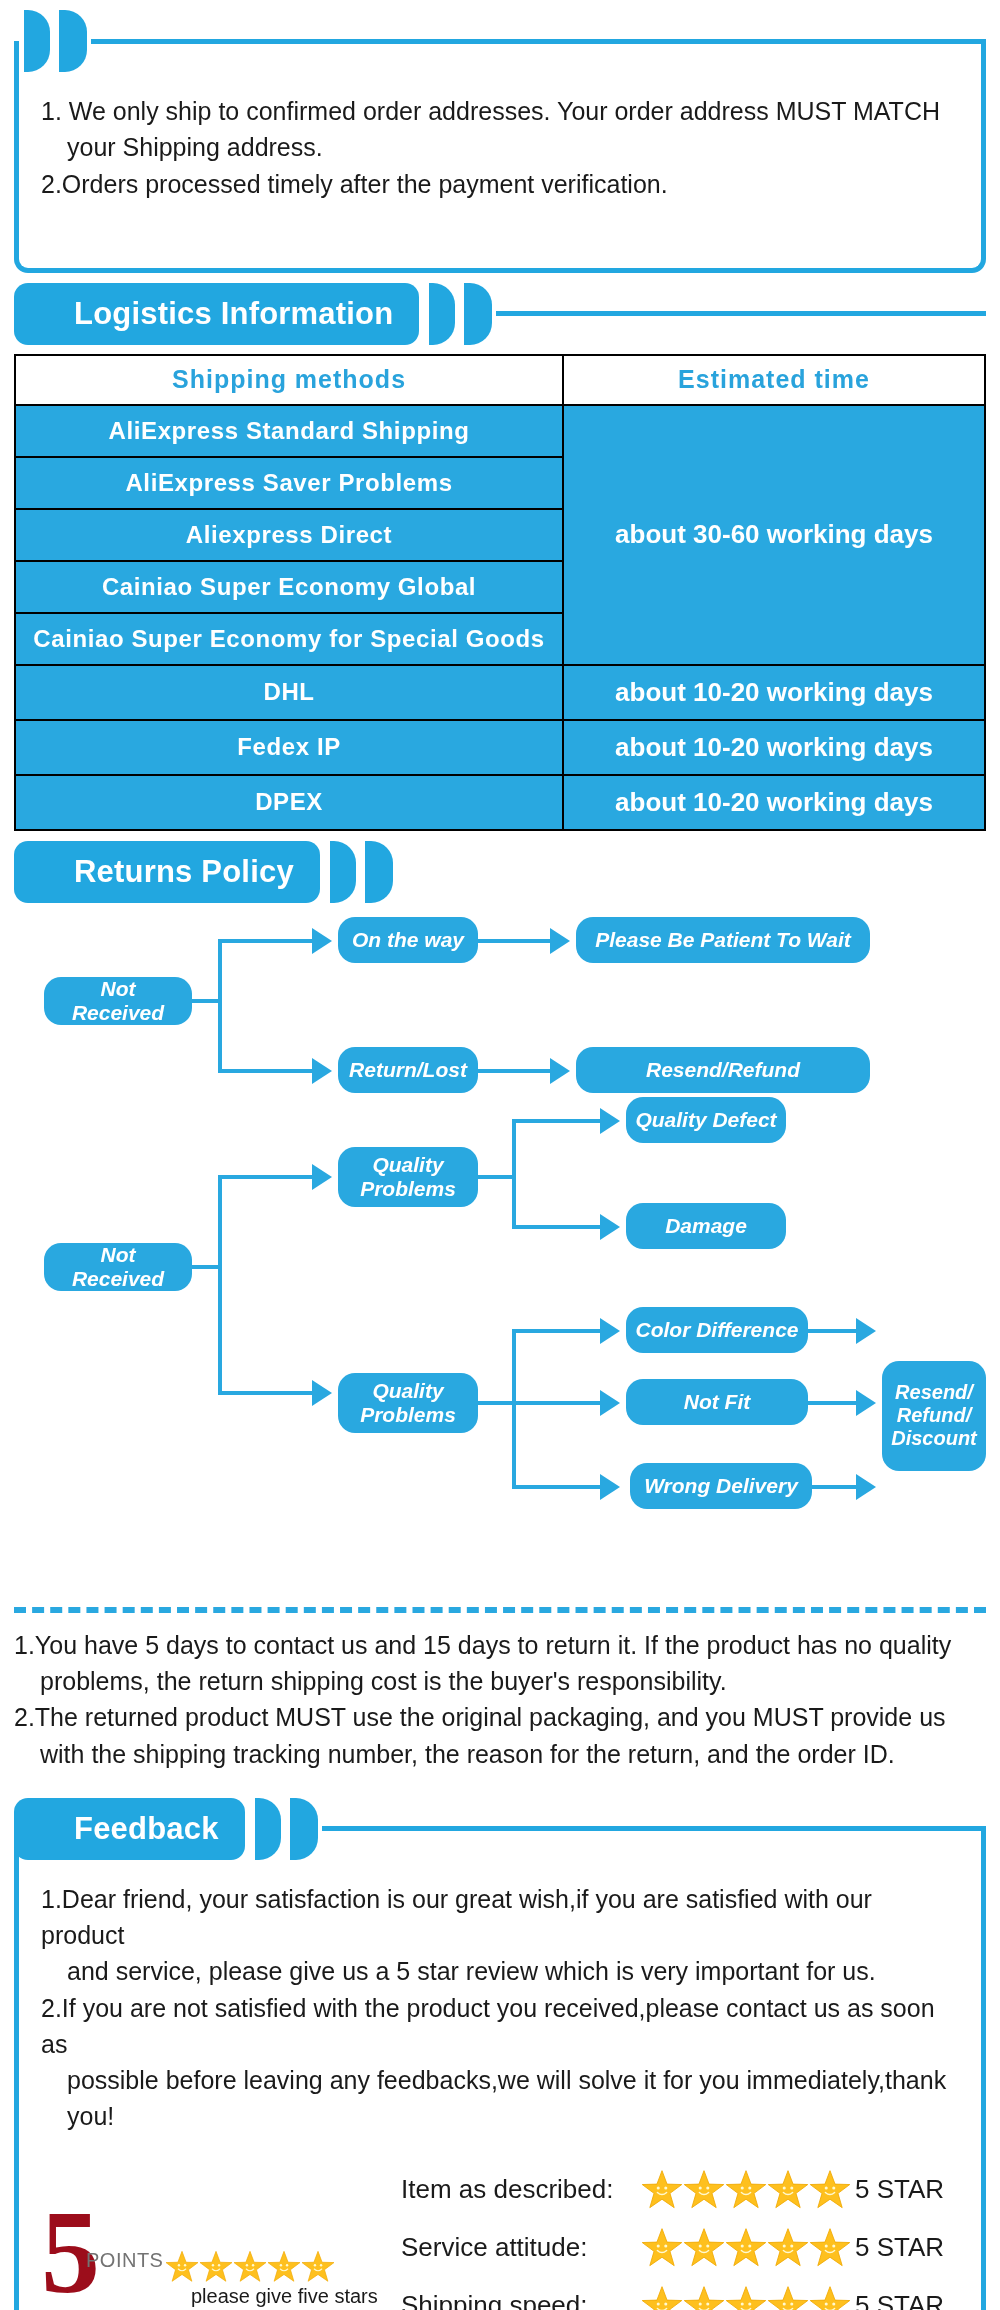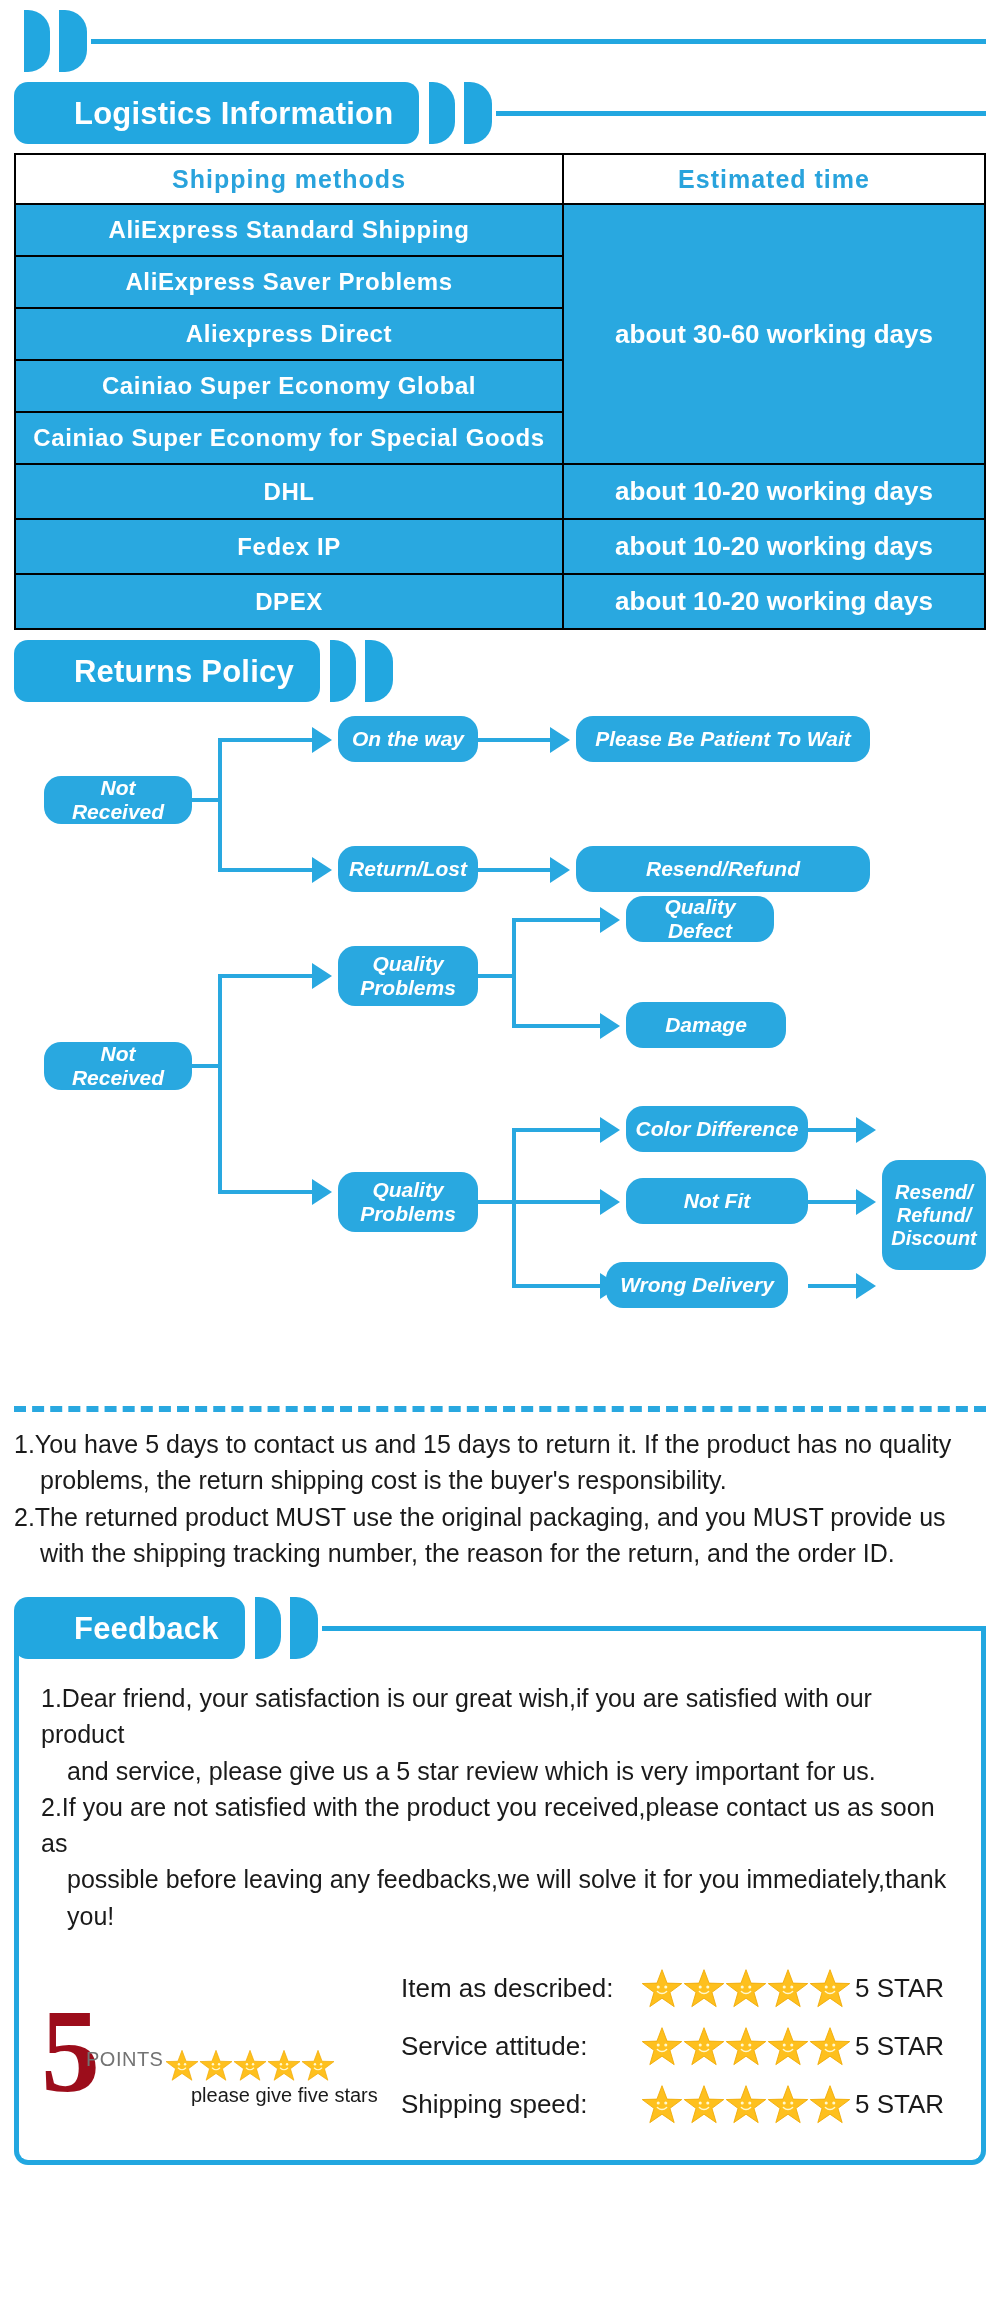--- a/index.html
+++ b/index.html
@@ -189,20 +189,27 @@
 </style>
 </head>
 <body>
 
 <section class="panel">
   <div class="panel-head">
     <div class="tab"></div>
     <div class="tab t2"></div>
     <div class="head-rule"></div>
   </div>
+  <div class="panel-box tall">
+    <div class="body-text">
+      <p>1. We only ship to confirmed order addresses. Your order address MUST MATCH</p>
+      <p class="ind">your Shipping address.</p>
+      <p>2.Orders processed timely after the payment verification.</p>
+    </div>
+  </div>
 </section>
 
 <section class="panel">
   <div class="panel-head">
     <div class="pill">Logistics Information</div>
     <div class="tab"></div>
     <div class="tab t2"></div>
     <div class="head-rule"></div>
   </div>
   <div class="logi-wrap">
@@ -284,21 +291,21 @@
     <div class="vline" style="left:204px; top:68px; height:220px;"></div>
 
     <div class="hline" style="left:204px; top:68px; width:94px;"></div>
     <div class="arrow" style="left:298px; top:57px;"></div>
     <div class="node" style="left:324px; top:40px; width:140px; height:60px;">Quality Problems</div>
     <div class="hline" style="left:464px; top:68px; width:38px;"></div>
     <div class="vline" style="left:498px; top:12px; height:110px;"></div>
 
     <div class="hline" style="left:498px; top:12px; width:88px;"></div>
     <div class="arrow" style="left:586px; top:1px;"></div>
-    <div class="node" style="left:612px; top:-10px; width:148px; height:46px;">Quality Defect</div>
+    <div class="node" style="left:612px; top:-10px; width:160px; height:46px;">Quality Defect</div>
 
     <div class="hline" style="left:498px; top:118px; width:88px;"></div>
     <div class="arrow" style="left:586px; top:107px;"></div>
     <div class="node" style="left:612px; top:96px; width:160px; height:46px;">Damage</div>
 
     <div class="hline" style="left:204px; top:284px; width:94px;"></div>
     <div class="arrow" style="left:298px; top:273px;"></div>
     <div class="node" style="left:324px; top:266px; width:140px; height:60px;">Quality Problems</div>
     <div class="hline" style="left:464px; top:294px; width:38px;"></div>
     <div class="vline" style="left:498px; top:222px; height:160px;"></div>
@@ -310,21 +317,21 @@
     <div class="arrow" style="left:842px; top:211px;"></div>
 
     <div class="hline" style="left:498px; top:294px; width:88px;"></div>
     <div class="arrow" style="left:586px; top:283px;"></div>
     <div class="node" style="left:612px; top:272px; width:182px; height:46px;">Not Fit</div>
     <div class="hline" style="left:794px; top:294px; width:48px;"></div>
     <div class="arrow" style="left:842px; top:283px;"></div>
 
     <div class="hline" style="left:498px; top:378px; width:88px;"></div>
     <div class="arrow" style="left:586px; top:367px;"></div>
-    <div class="node" style="left:592px; top:356px; width:182px; height:46px;">Wrong Delivery</div>
+    <div class="node" style="left:616px; top:356px; width:182px; height:46px;">Wrong Delivery</div>
     <div class="hline" style="left:794px; top:378px; width:48px;"></div>
     <div class="arrow" style="left:842px; top:367px;"></div>
 
     <div class="node" style="left:868px; top:254px; width:104px; height:110px; font-size:20px;">Resend/ Refund/ Discount</div>
   </div>
 
   <div class="dashed" style="margin-top:180px;"></div>
 
   <div class="body-text">
     <p>1.You have 5 days to contact us and 15 days to return it. If the product has no quality</p>

